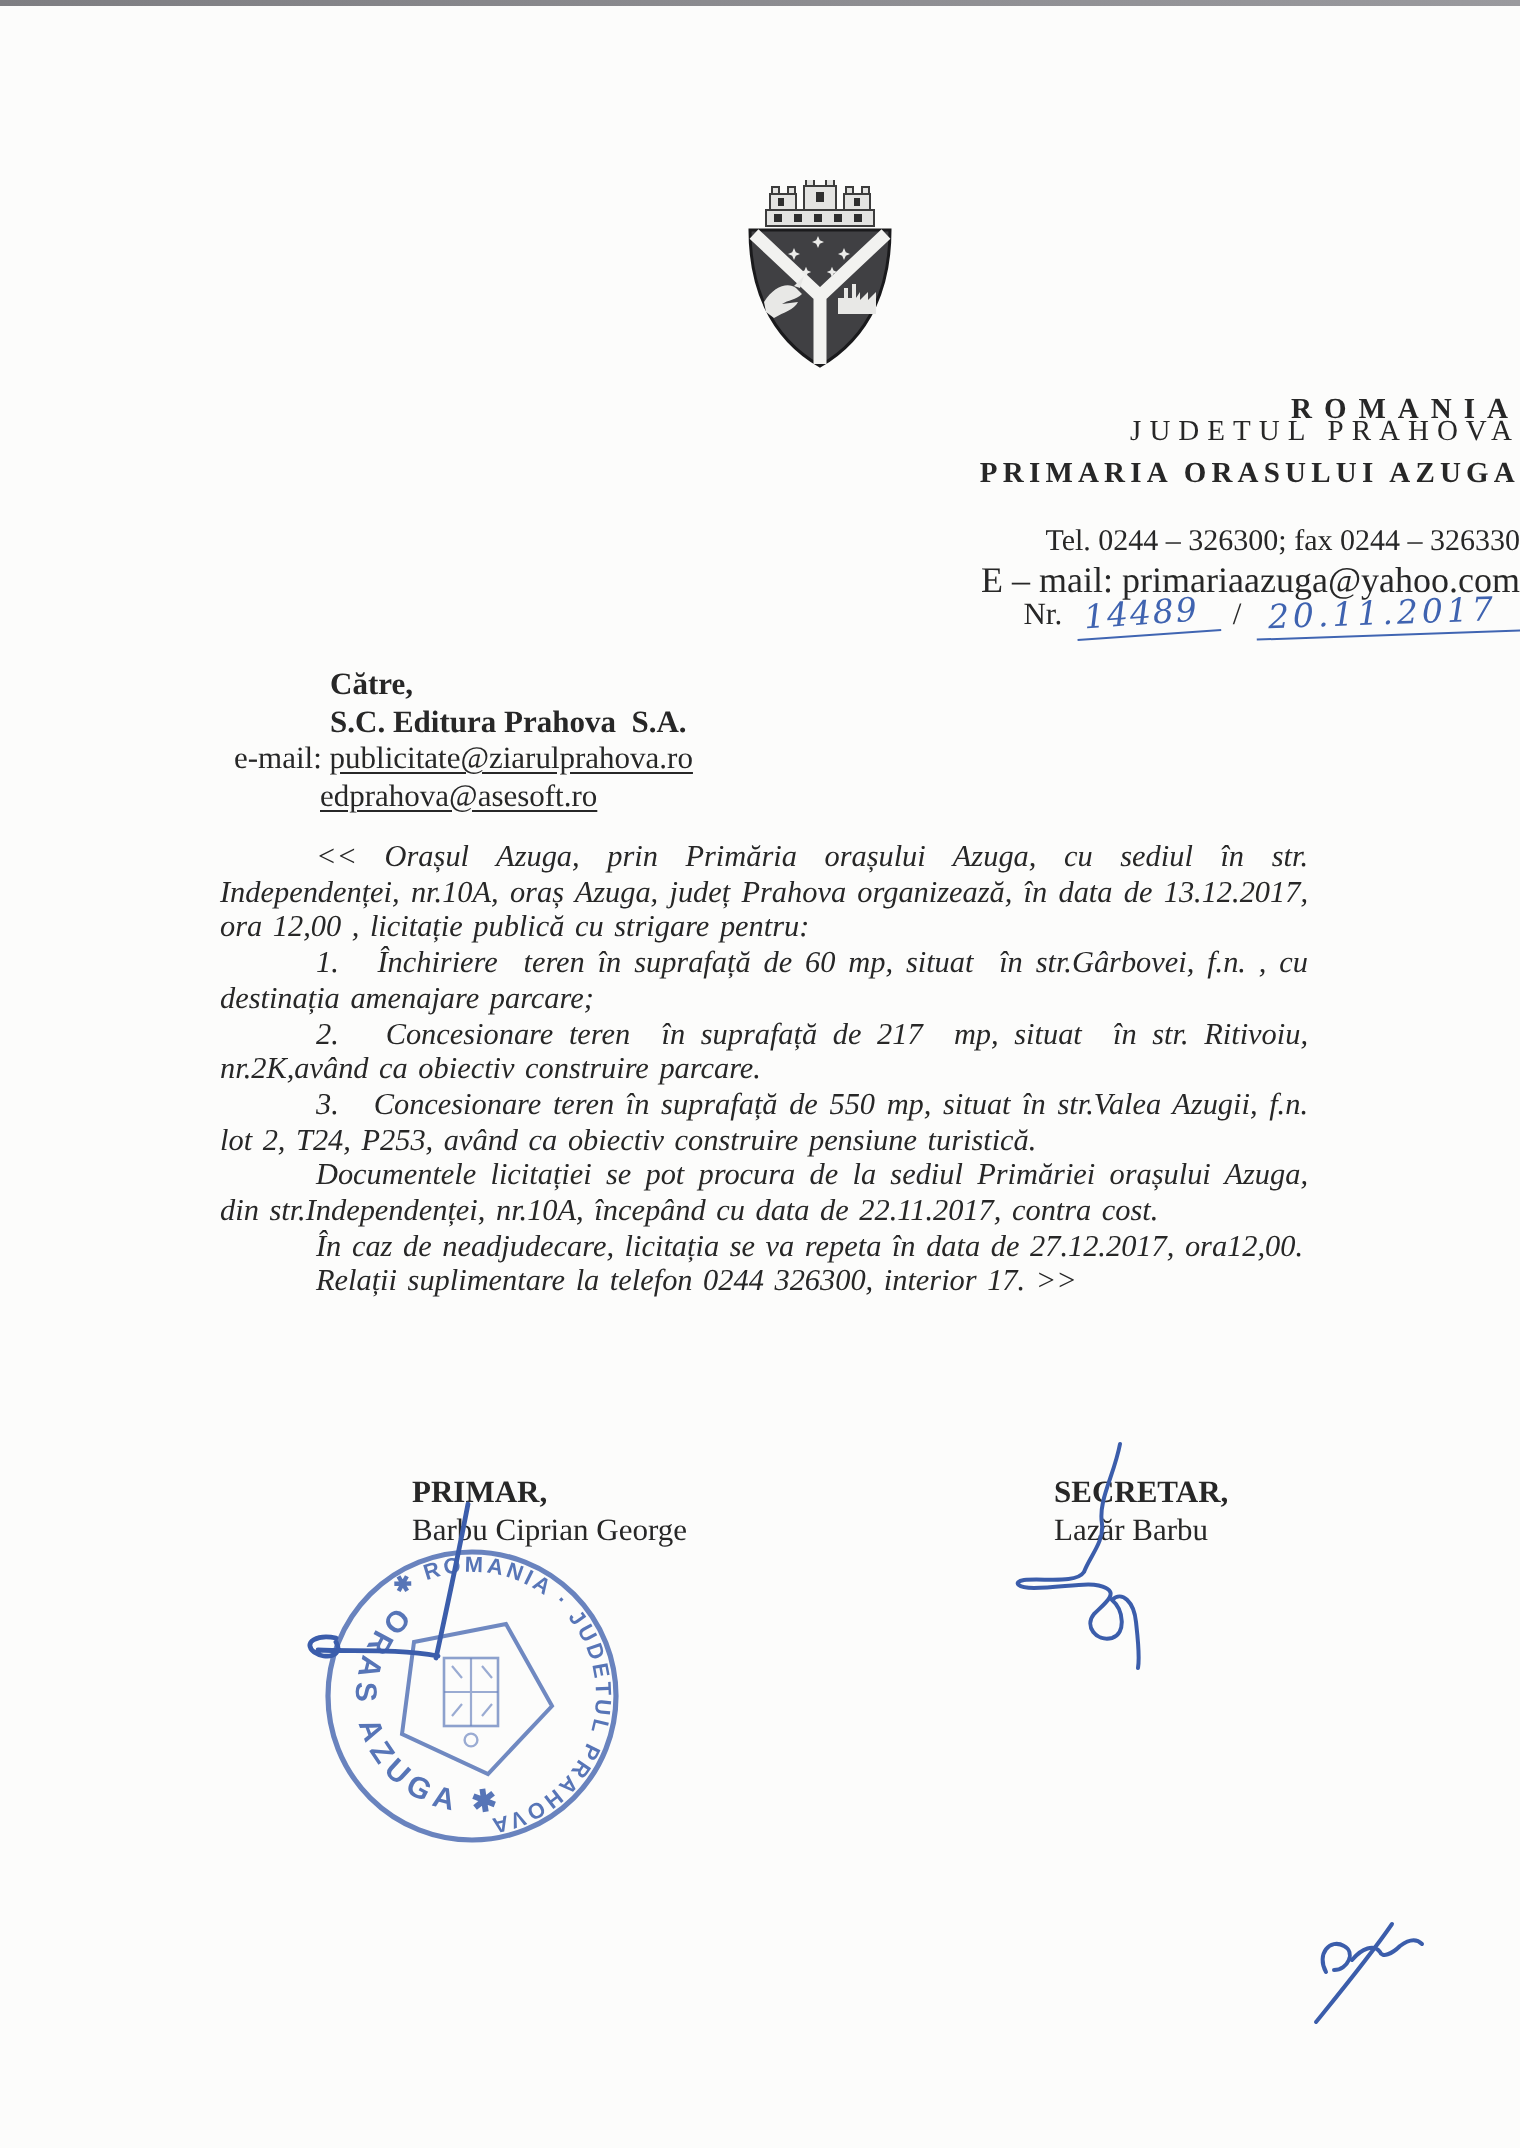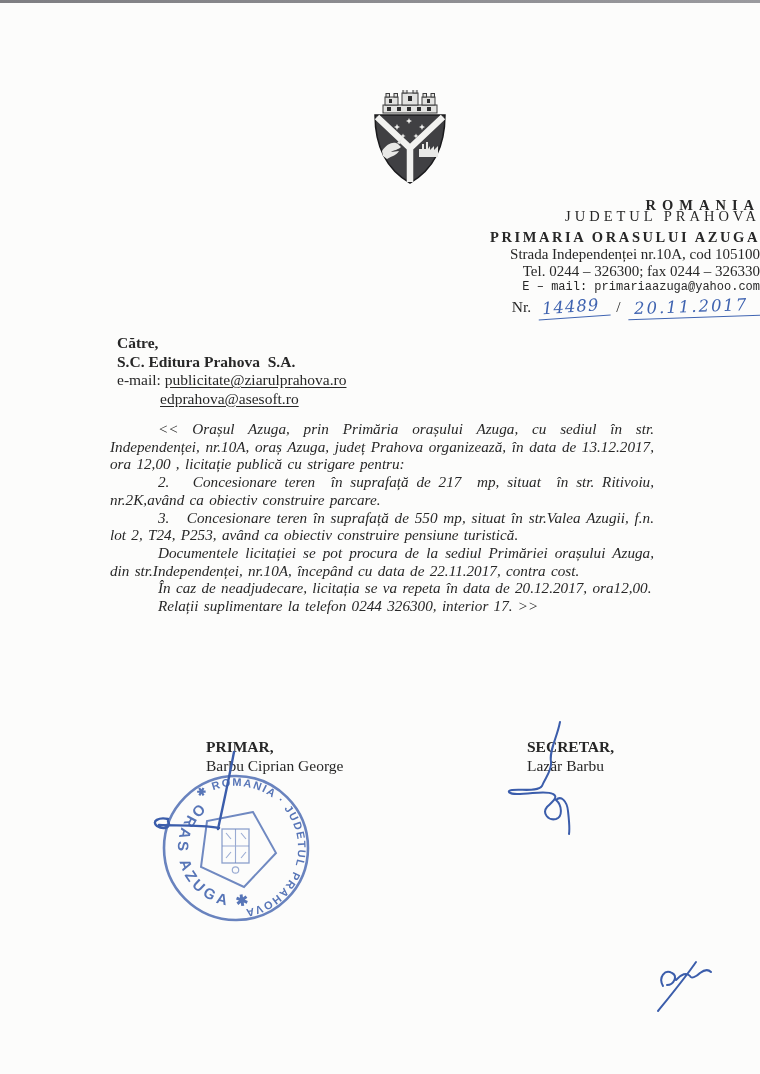--- a/index.html
+++ b/index.html
@@ -7,31 +7,31 @@
         font-family:"Liberation Serif","DejaVu Serif",serif;color:#272727;overflow:hidden;}
   .scan-top{position:absolute;top:0;left:0;width:100%;height:3px;
         background:linear-gradient(to right,#7e7e82,#9a9a9e);}
   
   .hline{position:absolute;left:0;width:100%;text-align:right;white-space:nowrap;}
   .h-country{top:197px;font-weight:bold;font-size:14.5px;letter-spacing:6px;}
   .h-county{top:208px;font-weight:normal;font-size:14.5px;letter-spacing:4px;}
   .h-inst{top:229px;font-weight:bold;font-size:14.5px;letter-spacing:2.6px;}
   .h-addr{top:246px;font-size:15px;}
   .h-tel{top:263px;font-size:15px;}
-  .h-mail{top:280px;font-size:12px;font-family:Liberation Mono, monospace;}
+  .h-mail{top:280px;font-size:18px;}
   .h-nr{top:297px;font-size:15.5px;}
   .hand{font-family:"DejaVu Serif",serif;font-style:italic;color:#3f63b0;
         font-size:16.5px;display:inline-block;}
   .hand-nr{transform:rotate(-4deg);border-bottom:1.4px solid #4065b2;
         padding:0 10px 1px 4px;margin:0 3px;letter-spacing:1px;}
   .hand-date{transform:rotate(-2deg);border-bottom:1.4px solid #4065b2;
         padding:0 12px 1px 6px;margin-left:3px;letter-spacing:2px;}
   
   .recipient{position:absolute;left:117px;top:334px;font-size:15.5px;line-height:18.5px;}
-  .r-bold{font-weight:bold;}
+  .r-bold{font-weight:bold;margin-left:48px;}
   .r-row{white-space:nowrap;}
   .r-link{text-decoration:underline;text-underline-offset:2px;}
   .r-indent{margin-left:43px;}
   
   .body{position:absolute;left:110px;top:420px;width:544px;
         font-style:italic;font-size:15.2px;line-height:17.7px;}
   .body p{margin:0;text-align:justify;text-indent:48px;word-spacing:1.5px;}
   
   .sig{position:absolute;font-size:15.5px;line-height:19px;margin-left:41px;}
   .sig-mayor{left:165px;top:737px;}
@@ -80,21 +80,20 @@
         <path transform="translate(46,46)" d="M0,-2.6 L0.8,-0.8 L2.6,0 L0.8,0.8 L0,2.6 L-0.8,0.8 L-2.6,0 L-0.8,-0.8 Z"></path>
       </g>
       <path d="M12,61 C17,53 24,51 28,54 L31,57 C28,60 24,60 21,62 L29,61 C27,65 22,66 17,69 L13,66 Z M27,53 L32,48 L30,54 Z" fill="#e8e8e6"></path>
       <path d="M49,67 L49,59 L52,59 L52,54 L54,54 L54,59 L56,59 L56,52 L58,52 L58,59 L60,56 L60,60 L64,56 L64,60 L68,56 L68,67 Z" fill="#e8e8e6"></path>
     </g>
   </svg>
 
   <div class="hline h-country">ROMANIA</div>
   <div class="hline h-county">JUDETUL PRAHOVA</div>
   <div class="hline h-inst">PRIMARIA ORASULUI AZUGA</div>
-  <div class="hline h-addr">Strada Independenței nr.10A, cod 105100</div>
   <div class="hline h-tel">Tel. 0244 – 326300; fax 0244 – 326330</div>
   <div class="hline h-mail">E – mail: primariaazuga@yahoo.com</div>
   <div class="hline h-nr">
     <span>Nr.</span>
     <span class="hand hand-nr">14489</span>
     <span>/</span>
     <span class="hand hand-date">20.11.2017</span>
   </div>
 
   <div class="recipient">
@@ -103,24 +102,25 @@
     <div class="r-row">
       <span>e-mail:&nbsp;</span><span class="r-link">publicitate@ziarulprahova.ro</span>
     </div>
     <div class="r-row r-indent">
       <span class="r-link">edprahova@asesoft.ro</span>
     </div>
   </div>
 
   <div class="body">
     <p>&lt;&lt; Orașul Azuga, prin Primăria orașului Azuga, cu sediul în str. Independenței, nr.10A, oraș Azuga, județ Prahova organizează, în data de 13.12.2017, ora 12,00 , licitație publică cu strigare pentru:</p>
+    <p>1.&nbsp;&nbsp; Închiriere&nbsp; teren în suprafață de 60 mp, situat&nbsp; în str.Gârbovei, f.n. , cu destinația amenajare parcare;</p>
     <p>2.&nbsp;&nbsp; Concesionare teren&nbsp; în suprafață de 217&nbsp; mp, situat&nbsp; în str. Ritivoiu, nr.2K,având ca obiectiv construire parcare.</p>
     <p>3.&nbsp;&nbsp; Concesionare teren în suprafață de 550 mp, situat în str.Valea Azugii, f.n. lot 2, T24, P253, având ca obiectiv construire pensiune turistică.</p>
     <p>Documentele licitației se pot procura de la sediul Primăriei orașului Azuga, din str.Independenței, nr.10A, începând cu data de 22.11.2017, contra cost.</p>
-    <p>În caz de neadjudecare, licitația se va repeta în data de 20.12.2017, ora12,00.</p>
+    <p>În caz de neadjudecare, licitația se va repeta în data de 27.12.2017, ora12,00.</p>
     <p>Relații suplimentare la telefon 0244 326300, interior 17. &gt;&gt;</p>
   </div>
 
   <div class="sig sig-mayor">
     <div class="sig-title">PRIMAR,</div>
     <div>Barbu Ciprian George</div>
   </div>
   <div class="sig sig-sec">
     <div class="sig-title">SECRETAR,</div>
     <div>Lazăr Barbu</div>

